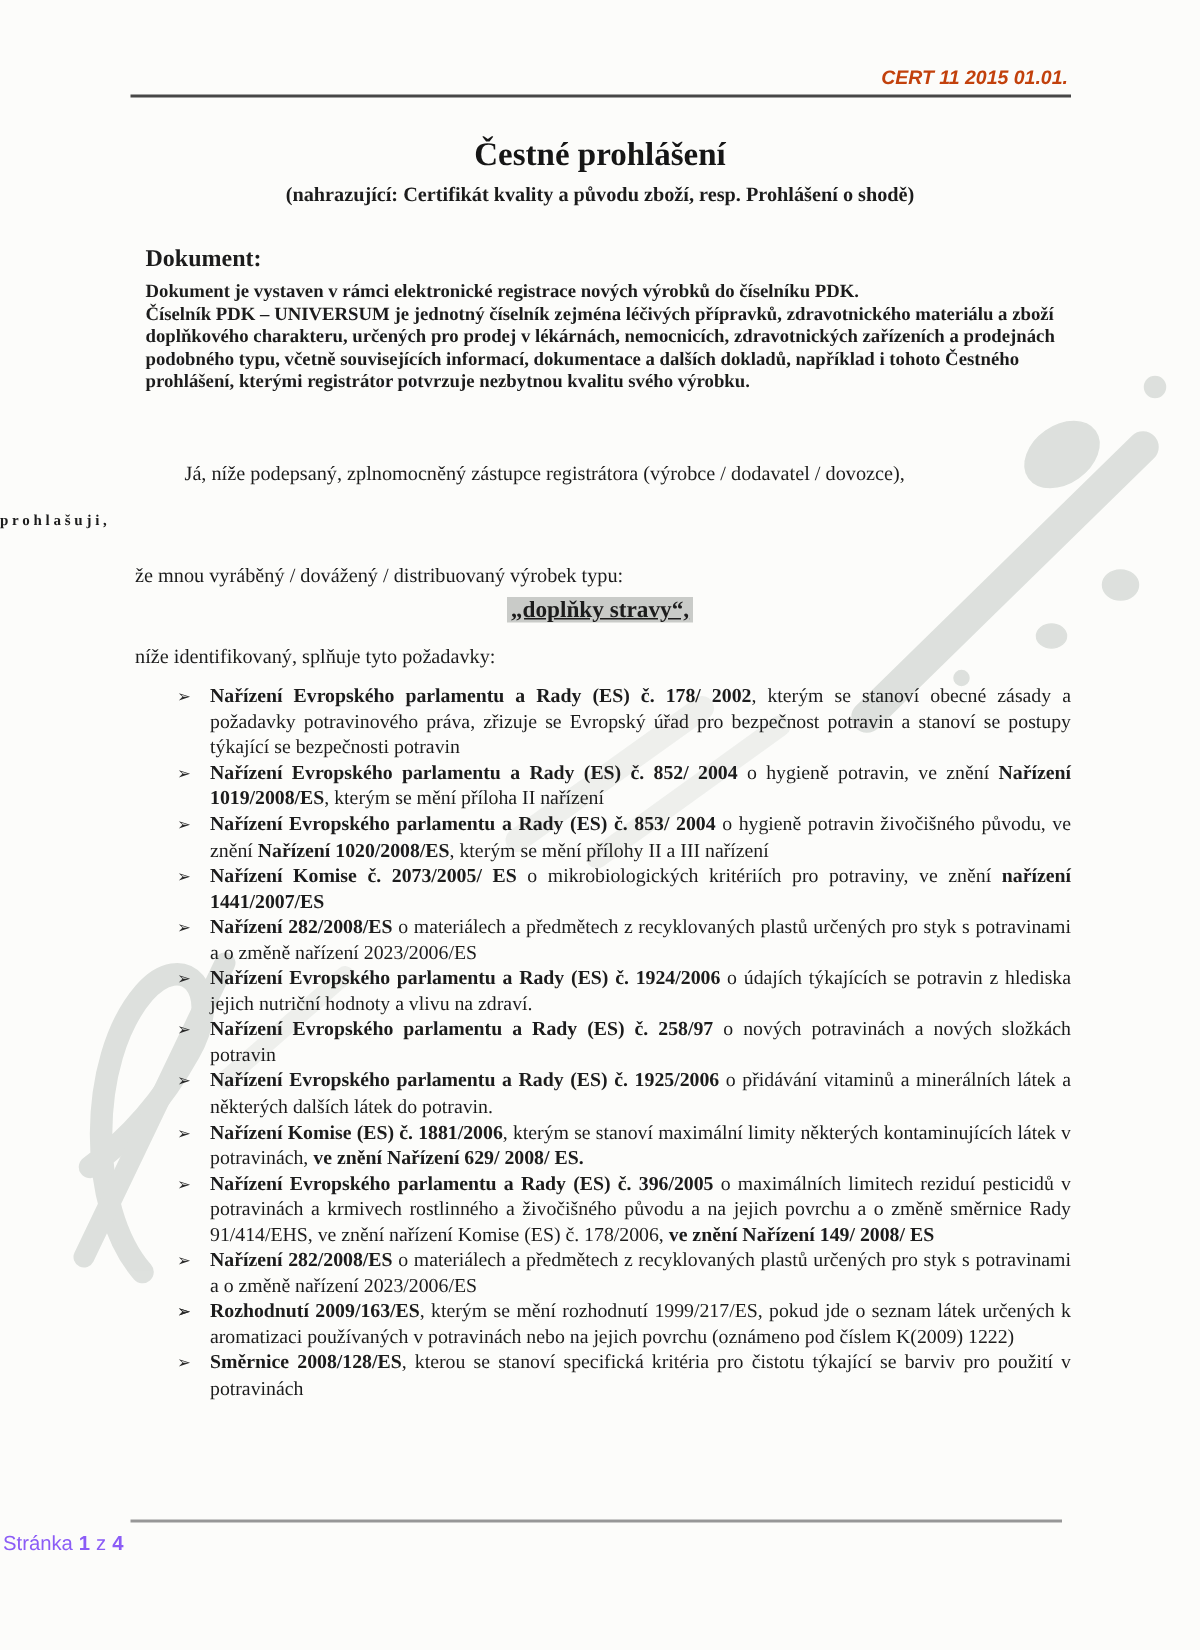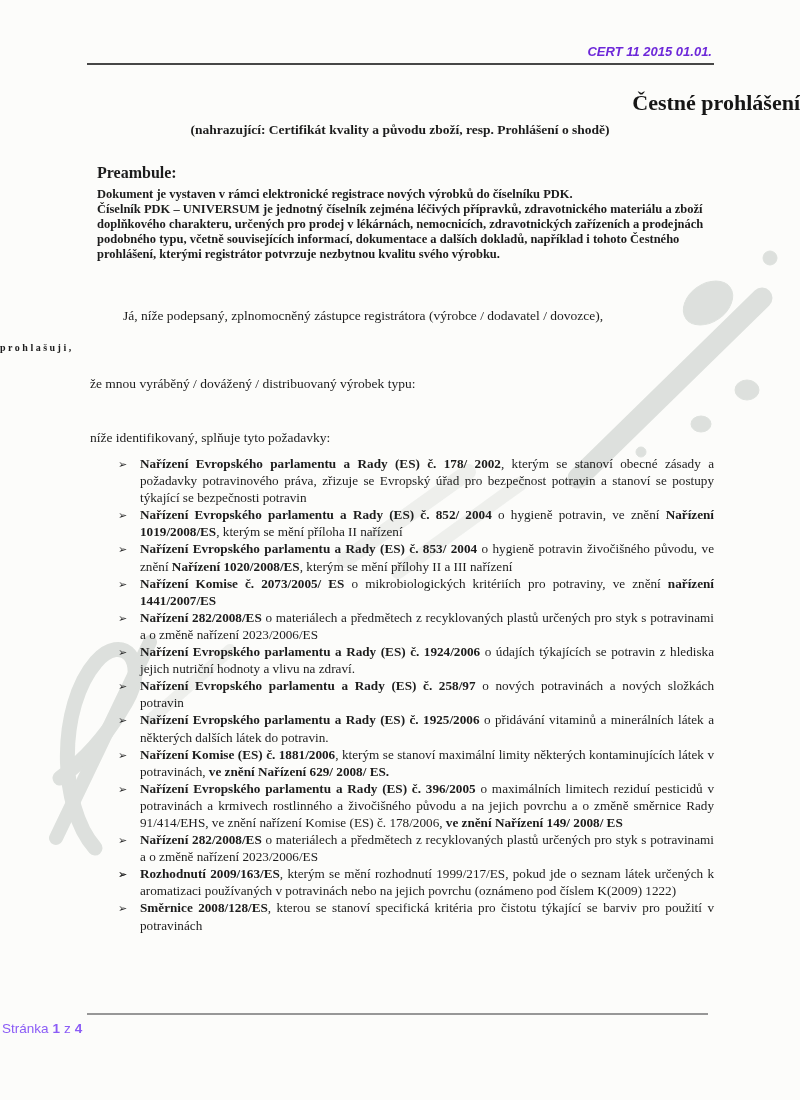--- a/index.html
+++ b/index.html
@@ -8,29 +8,29 @@
   .page {
     position:relative; width:800px; height:1100px;
     background:#fcfcfa; color:#1c1c1c; overflow:hidden;
   }
   
   .watermark { position:absolute; left:0; top:0; pointer-events:none; }
   
   .doc-code {
     position:absolute; top:44px; right:88px;
     font-family:"Liberation Sans", sans-serif;
-    font-weight:bold; font-style:italic; font-size:13px; color:#6d28d9;
+    font-weight:bold; font-style:italic; font-size:13px; color:#c2410c;
   }
   .header-rule {
     position:absolute; top:63px; left:87px; width:627px; height:2px;
     background:#474747; border:none;
   }
   .title {
     position:absolute; top:90px; left:0; width:800px;
-    text-align:right; font-size:22px; font-weight:bold; color:#161616;
+    text-align:center; font-size:22px; font-weight:bold; color:#161616;
   }
   .subtitle {
     position:absolute; top:122px; left:0; width:800px;
     text-align:center; font-size:13.5px; font-weight:bold;
   }
   
   .preamble-heading {
     position:absolute; top:164px; left:97px;
     font-size:16px; font-weight:bold;
   }
@@ -112,29 +112,32 @@
       </g>
     </g>
   </svg>
 
   <div class="doc-code">CERT 11 2015 01.01.</div>
   <div class="header-rule"></div>
 
   <h1 class="title">Čestné prohlášení</h1>
   <div class="subtitle">(nahrazující: Certifikát kvality a původu zboží, resp. Prohlášení o shodě)</div>
 
-  <h2 class="preamble-heading">Preambule:</h2>
+  <h2 class="preamble-heading">Dokument:</h2>
   <div class="preamble-body">
     <p>Dokument je vystaven v rámci elektronické registrace nových výrobků do číselníku PDK.</p>
     <p>Číselník PDK – UNIVERSUM je jednotný číselník zejména léčivých přípravků, zdravotnického materiálu a zboží doplňkového charakteru, určených pro prodej v lékárnách, nemocnicích, zdravotnických zařízeních a prodejnách podobného typu, včetně souvisejících informací, dokumentace a dalších dokladů, například i tohoto Čestného prohlášení, kterými registrátor potvrzuje nezbytnou kvalitu svého výrobku.</p>
   </div>
 
   <p class="intro">Já, níže podepsaný, zplnomocněný zástupce registrátora (výrobce / dodavatel / dovozce),</p>
   <p class="verb">p r o h l a š u j i ,</p>
   <p class="product-intro">že mnou vyráběný / dovážený / distribuovaný výrobek typu:</p>
+  <p class="product-type">
+    <span>„doplňky stravy“,</span>
+  </p>
   <p class="outro">níže identifikovaný, splňuje tyto požadavky:</p>
 
   <ul class="requirements">
       <li><span class="bullet">➢</span><span><span class="b">Nařízení Evropského parlamentu a Rady (ES) č. 178/ 2002</span><span>, kterým se stanoví obecné zásady a požadavky potravinového práva, zřizuje se Evropský úřad pro bezpečnost potravin a stanoví se postupy týkající se bezpečnosti potravin</span></span></li>
       <li><span class="bullet">➢</span><span><span class="b">Nařízení Evropského parlamentu a Rady (ES) č. 852/ 2004</span><span> o hygieně potravin, ve znění </span><span class="b">Nařízení 1019/2008/ES</span><span>, kterým se mění příloha II nařízení</span></span></li>
       <li><span class="bullet">➢</span><span><span class="b">Nařízení Evropského parlamentu a Rady (ES) č. 853/ 2004</span><span> o hygieně potravin živočišného původu, ve znění </span><span class="b">Nařízení 1020/2008/ES</span><span>, kterým se mění přílohy II a III nařízení</span></span></li>
       <li><span class="bullet">➢</span><span><span class="b">Nařízení Komise č. 2073/2005/ ES</span><span> o mikrobiologických kritériích pro potraviny, ve znění </span><span class="b">nařízení 1441/2007/ES</span></span></li>
       <li><span class="bullet">➢</span><span><span class="b">Nařízení 282/2008/ES</span><span> o materiálech a předmětech z recyklovaných plastů určených pro styk s potravinami a o změně nařízení 2023/2006/ES</span></span></li>
       <li><span class="bullet">➢</span><span><span class="b">Nařízení Evropského parlamentu a Rady (ES) č. 1924/2006</span><span> o údajích týkajících se potravin z hlediska jejich nutriční hodnoty a vlivu na zdraví.</span></span></li>
       <li><span class="bullet">➢</span><span><span class="b">Nařízení Evropského parlamentu a Rady (ES) č. 258/97</span><span> o nových potravinách a nových složkách potravin</span></span></li>

